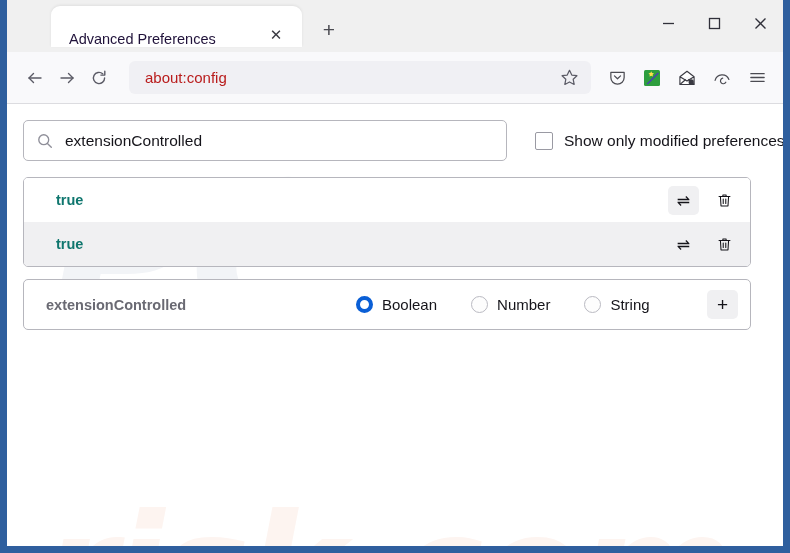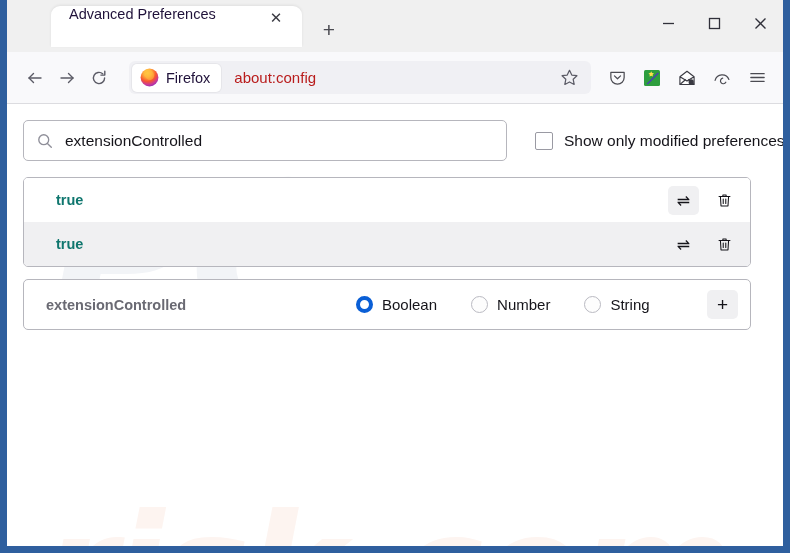--- a/index.html
+++ b/index.html
@@ -29,21 +29,21 @@
     display: flex; align-items: flex-end;
     position: relative;
     flex: none;
     border-bottom: 0;
   }
   .tab {
     margin-left: 44px;
     width: 251px; height: 41px;
     background: #ffffff;
     border-radius: 9px 9px 0 0;
-    display: flex; align-items: flex-start;
+    display: flex; align-items: flex-end;
     padding: 0 14px 0 18px;
     box-shadow: 0 -1px 3px rgba(0,0,0,.07);
     position: relative;
     align-self: flex-start;
     margin-top: 6px;
   }
   .tab-title {
     flex: 1;
     font-size: 14.5px;
     color: #20123a;
@@ -340,36 +340,20 @@
       </svg>
     </div>
     <div class="navbtn">
       <svg width="18" height="18" viewBox="0 0 18 18" fill="none" stroke="currentColor" stroke-width="1.4" stroke-linecap="round">
         <path d="M14.6 9 A5.6 5.6 0 1 1 12.7 4.8"></path>
           <polyline points="14.8,2.2 14.8,6.1 10.9,6.1" stroke-linejoin="round"></polyline>
       </svg>
     </div>
 
     <div class="urlbar">
-      <div class="fxchip">
-        <svg class="fx-logo" viewBox="0 0 32 32">
-          <defs>
-            <radialGradient id="fxg" cx="40%" cy="25%" r="80%">
-              <stop offset="0%" stop-color="#ffe04b"></stop>
-              <stop offset="28%" stop-color="#ffb43d"></stop>
-              <stop offset="58%" stop-color="#f8562f"></stop>
-              <stop offset="82%" stop-color="#c8399a"></stop>
-              <stop offset="100%" stop-color="#8b2ab5"></stop>
-            </radialGradient>
-          </defs>
-          <circle cx="16" cy="16" r="15" fill="url(#fxg)"></circle>
-          <path d="M16 4c-5 0-9 3.5-9.6 8.2.9-1.7 2.6-3 4.7-3.2-1.4 1.4-2 3.3-1.6 5.3.7 3.6 4 6.2 7.7 5.8 4-.4 6.9-3.9 6.6-7.9C23.5 7.7 20.1 4 16 4z" fill="#ffb43d" opacity=".55"></path>
-        </svg>
-        <span class="fxchip-label">Firefox</span>
-      </div>
       <span class="urltext">about:config</span>
       <span class="star">
         <svg width="19" height="19" viewBox="0 0 20 20" fill="none" stroke="currentColor" stroke-width="1.3" stroke-linejoin="round">
           <polygon points="10,2.4 12.4,7.4 17.8,8.1 13.9,11.9 14.9,17.3 10,14.7 5.1,17.3 6.1,11.9 2.2,8.1 7.6,7.4"></polygon>
         </svg>
       </span>
     </div>
 
     <div class="tbicons">
       <div class="tbicon">

